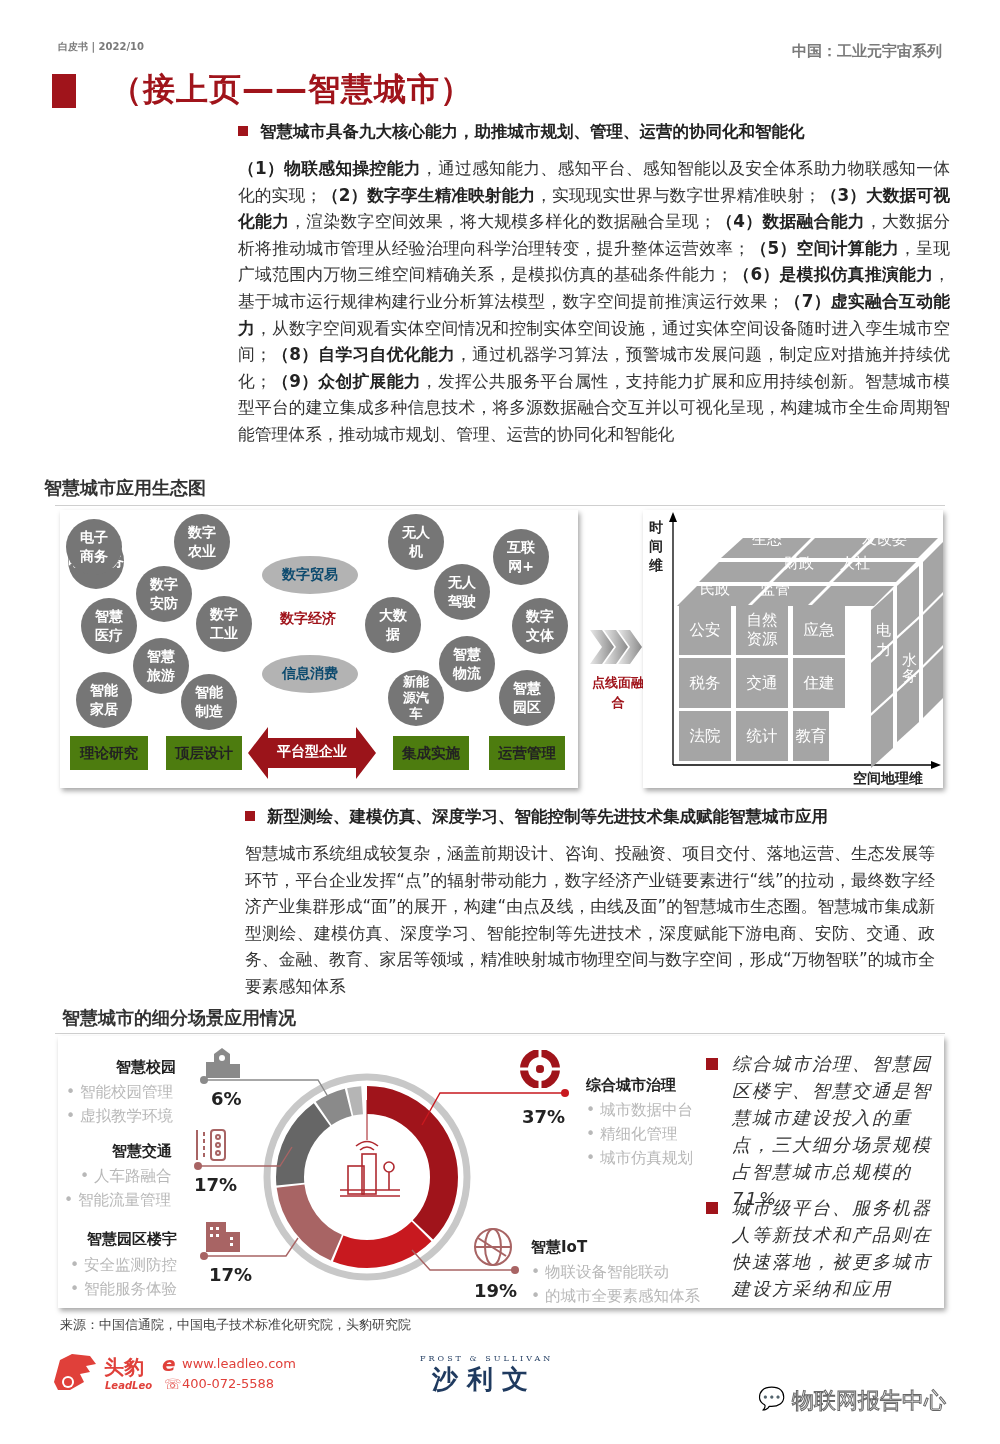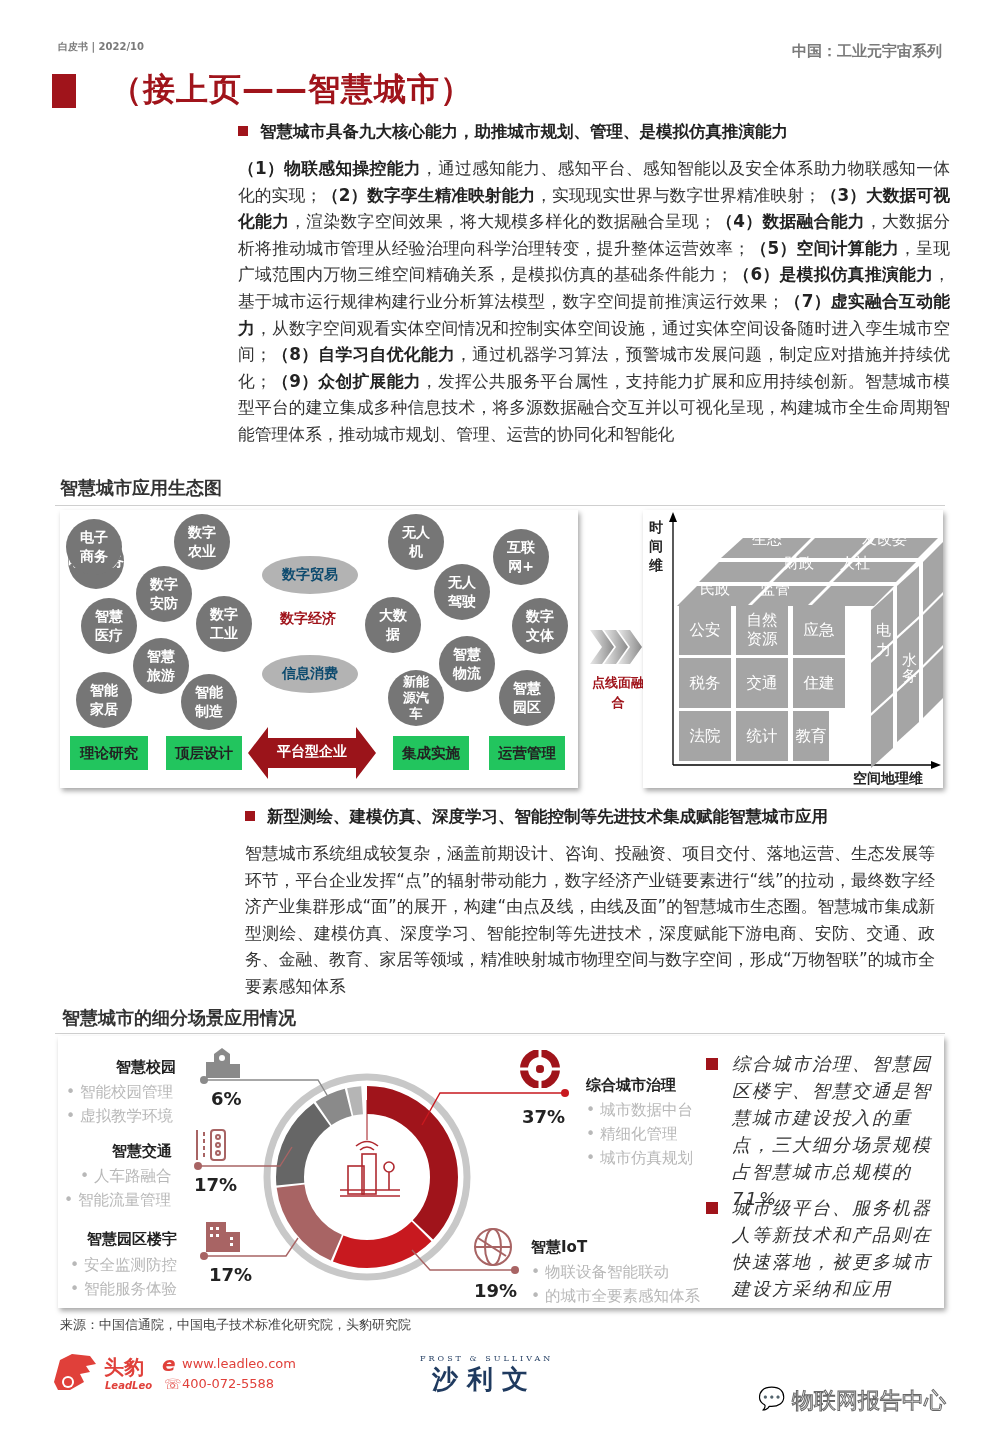--- a/index.html
+++ b/index.html
@@ -11,42 +11,42 @@
   .title { left: 110px; top: 68px; font-size: 32px; color: #a0141b; font-weight: bold; letter-spacing: 1px; }
   .bullet-head { font-size: 16.5px; font-weight: bold; color: #222; }
   .sq { display: inline-block; width: 10px; height: 10px; background: #a0141b; margin-right: 12px; vertical-align: middle; position: relative; top: -2px; }
   .para { font-size: 16.8px; line-height: 26.6px; color: #333; text-align: justify; }
   .para b { color: #222; }
   .sec-title { font-size: 18px; font-weight: bold; color: #333; }
   .sec-line { height: 1px; background: #cfcfcf; }
   .panel { background: #fff; box-shadow: 2px 3px 5px rgba(0,0,0,0.35); }
   .bubble { position: absolute; border-radius: 50%; background: #767676; color: #fff; font-size: 14px; font-weight: bold; text-align: center; display: flex; align-items: center; justify-content: center; line-height: 19px; }
   .oval { position: absolute; border-radius: 50%; background: #b3b3b3; color: #0c4a6e; font-size: 14px; font-weight: bold; display: flex; align-items: center; justify-content: center; }
-  .gbox { position: absolute; background: #22c55e; color: #222; font-size: 14.5px; font-weight: bold; display: flex; align-items: center; justify-content: center; }
+  .gbox { position: absolute; background: #4d7c0f; color: #222; font-size: 14.5px; font-weight: bold; display: flex; align-items: center; justify-content: center; }
   .cell { position: absolute; background: #a5a5a5; color: #fff; font-size: 15.5px; display: flex; align-items: center; justify-content: center; text-align: center; line-height: 19px; }
   .top-txt { position: absolute; color: #fff; font-size: 15px; }
   .gray-item { font-size: 15.5px; color: #b8b8b8; line-height: 24px; }
   .cat-title { font-size: 15px; font-weight: bold; color: #222; }
   .pct { font-size: 18px; font-weight: bold; color: #222; }
   .italic-note { font-size: 18px; font-style: italic; color: #333; line-height: 27px; letter-spacing: 2px; }
 </style>
 </head>
 <body>
 
 <div class="abs hdr-left">白皮书 | 2022/10</div>
 <div class="abs hdr-right">中国：工业元宇宙系列</div>
 <div class="abs title-bar"></div>
 <div class="abs title">（接上页——智慧城市）</div>
 
 <div class="abs bullet-head" style="left:238px; top:121px;">
-  <span class="sq"></span><span>智慧城市具备九大核心能力，助推城市规划、管理、是模拟仿真推演能力</span>
+  <span class="sq"></span><span>智慧城市具备九大核心能力，助推城市规划、管理、运营的协同化和智能化</span>
 </div>
 <div class="abs para" id="s1para" style="left:238px; top:155px; width:712px;"><b>（1）</b><b>物联感知操控能力</b><span>，通过感知能力、感知平台、感知智能以及安全体系助力物联感知一体化的实现；</span><b>（2）数字孪生精准映射能力</b><span>，实现现实世界与数字世界精准映射；</span><b>（3）大数据可视化能力</b><span>，渲染数字空间效果，将大规模多样化的数据融合呈现；</span><b>（4）数据融合能力</b><span>，大数据分析将推动城市管理从经验治理向科学治理转变，提升整体运营效率；</span><b>（5）空间计算能力</b><span>，呈现广域范围内万物三维空间精确关系，是模拟仿真的基础条件能力；</span><b>（6）是模拟仿真推演能力</b><span>，基于城市运行规律构建行业分析算法模型，数字空间提前推演运行效果；</span><b>（7）虚实融合互动能力</b><span>，从数字空间观看实体空间情况和控制实体空间设施，通过实体空间设备随时进入孪生城市空间；</span><b>（8）自学习自优化能力</b><span>，通过机器学习算法，预警城市发展问题，制定应对措施并持续优化；</span><b>（9）众创扩展能力</b><span>，发挥公共服务平台属性，支持能力扩展和应用持续创新。智慧城市模型平台的建立集成多种信息技术，将多源数据融合交互并以可视化呈现，构建城市全生命周期智能管理体系，推动城市规划、管理、运营的协同化和智能化</span></div>
 
-<div class="abs sec-title" style="left:60px; top:476px;">智慧城市应用生态图</div>
+<div class="abs sec-title" style="left:44px; top:476px;">智慧城市应用生态图</div>
 <div class="abs sec-line" style="left:55px; top:505px; width:890px;"></div>
 
 <div class="abs panel" style="left:60px; top:510px; width:518px; height:278px;">
   <div class="bubble" style="left:8px;top:23px;width:52px;height:72px;border-radius:50%;width:56px;height:56px;">
       <span>电子商务</span>
     </div>
 </div>
 
 <div class="bubble" style="left:66px;top:519px;width:56px;height:56px;">
     <span style="width:32px">电子商务</span>

